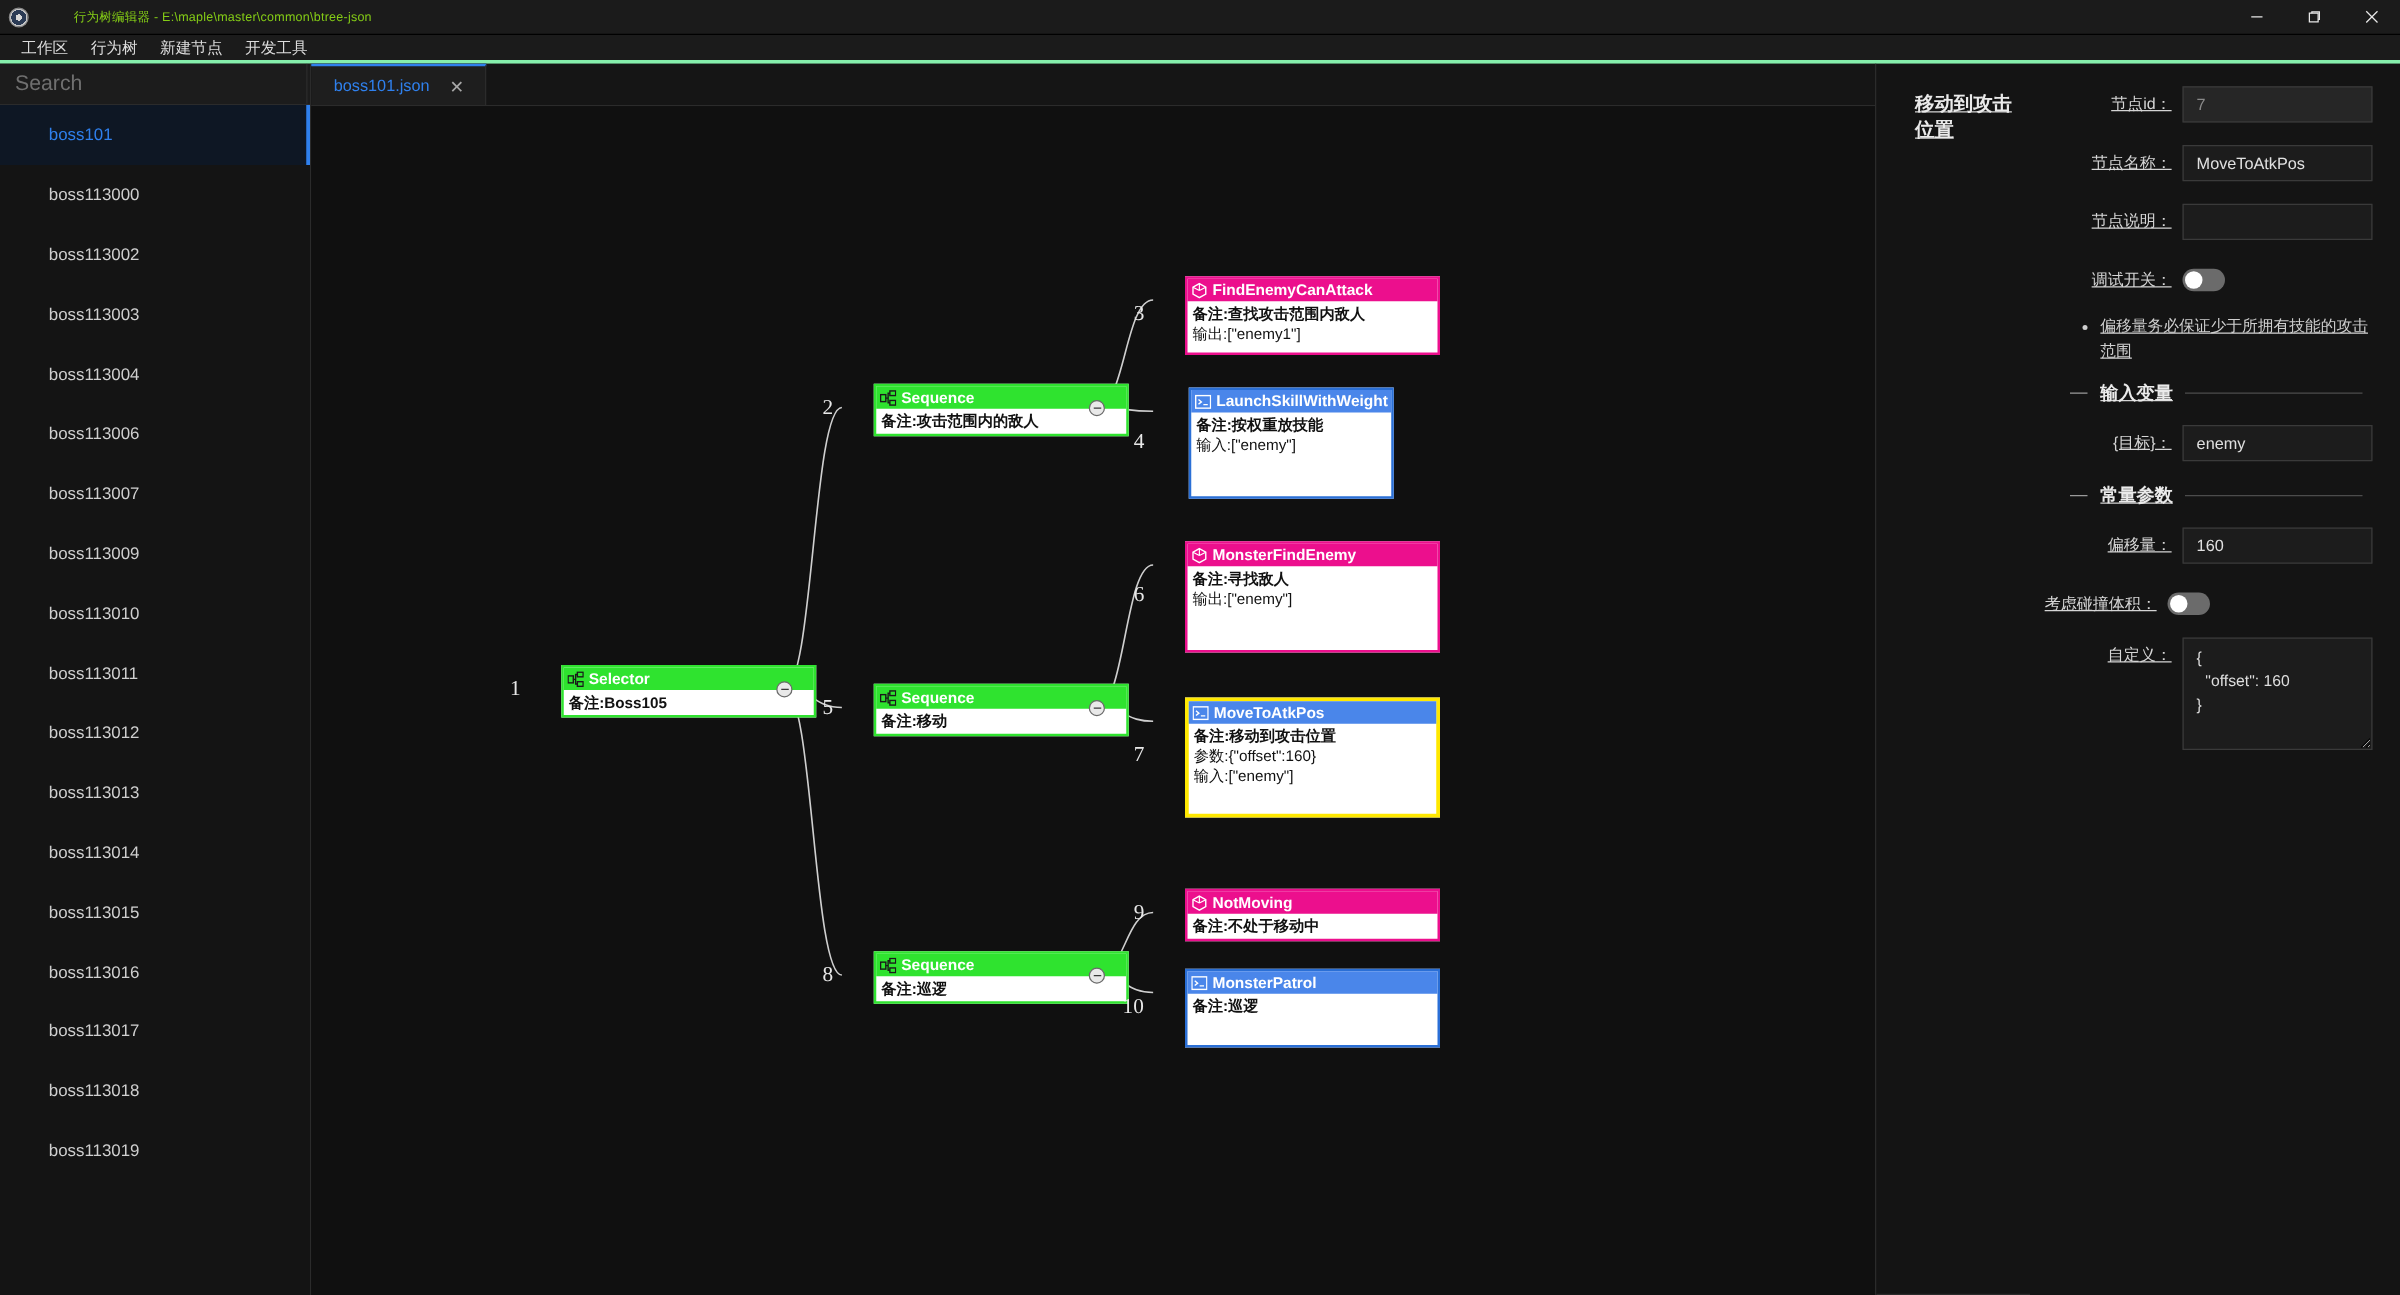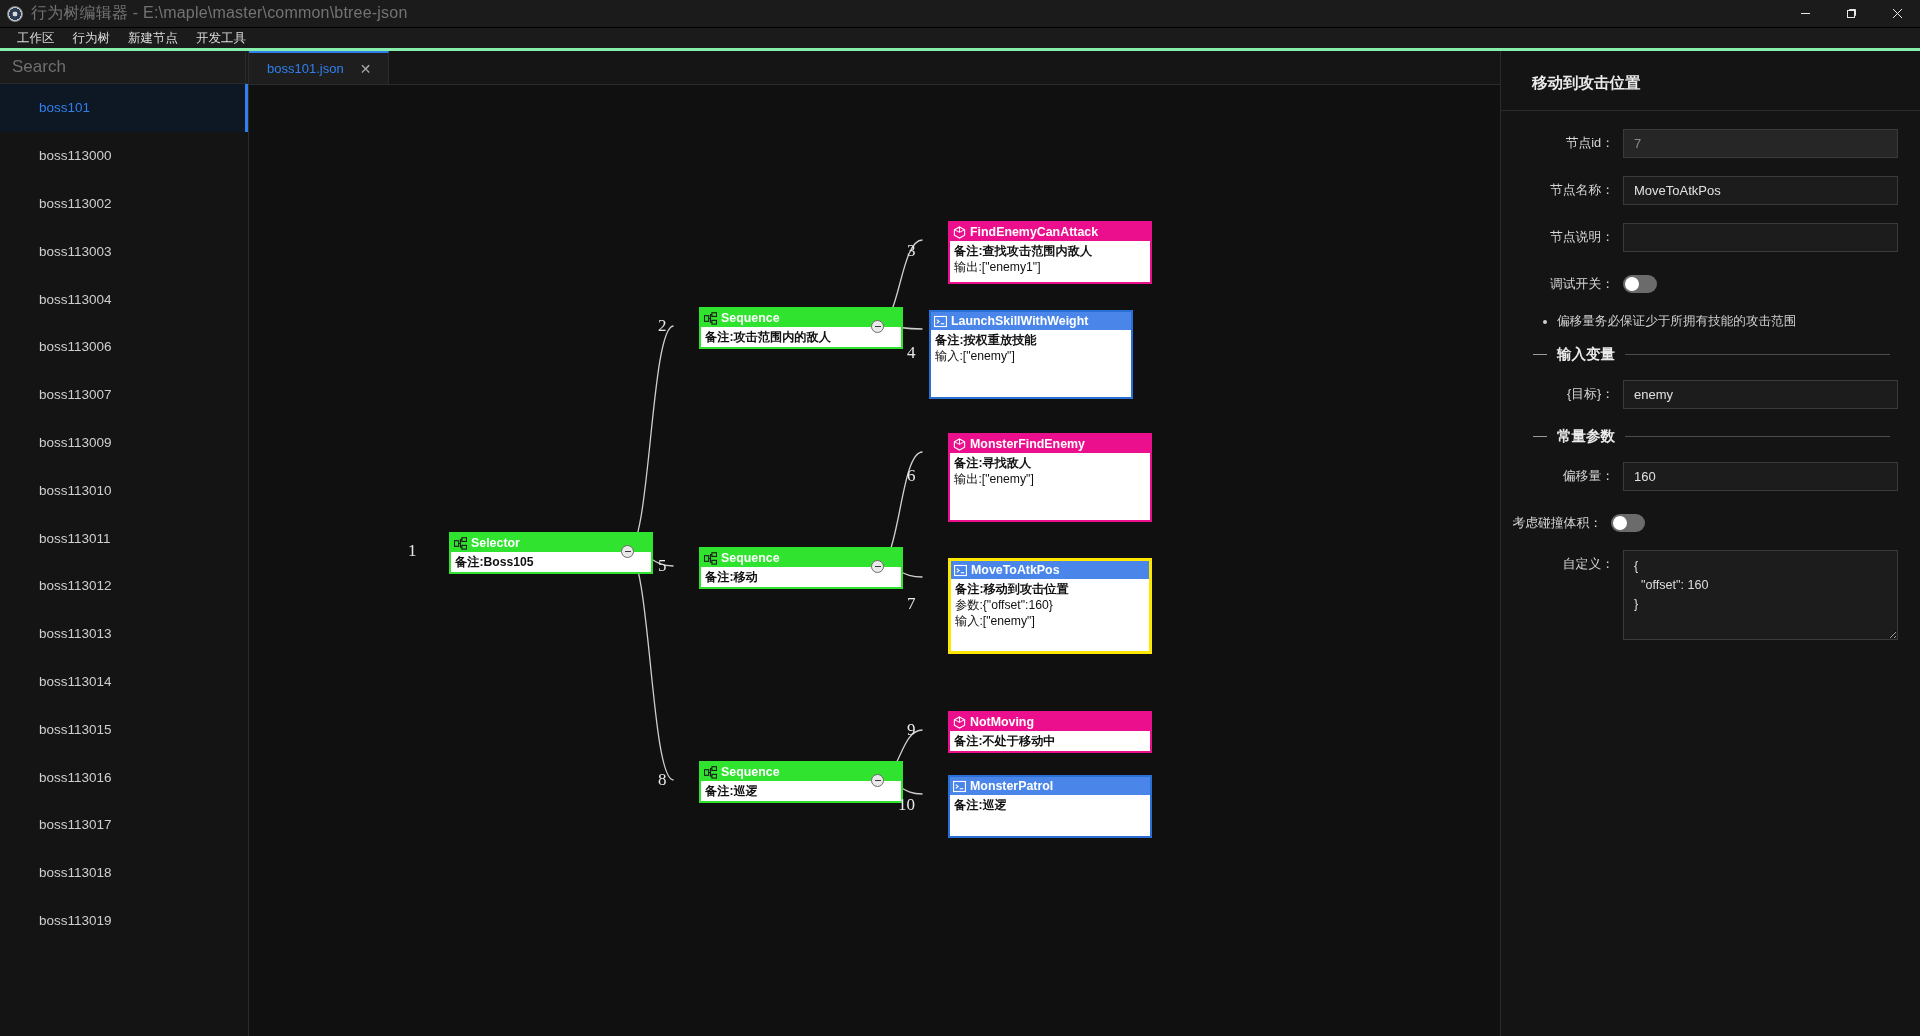--- a/index.html
+++ b/index.html
@@ -18,21 +18,21 @@
     border-bottom: 1px solid #000;
     position: relative;
   }
   #app-icon {
     width: 16px; height: 16px; margin: 0 8px 0 7px;
     border-radius: 50%;
     background: radial-gradient(circle at 50% 50%, #d8d8d8 0 25%, #2b3b55 26% 60%, #c9c9c9 61% 100%);
     border: 1px solid #888;
     flex: 0 0 auto;
   }
-  #title-text { font-size: 16px; color: #737373; letter-spacing: .2px; }
+  #title-text { font-size: 10px; color: #84cc16; letter-spacing: .2px; margin-left: 28px; }
   #win-controls { margin-left: auto; display: flex; height: 28px; }
   .winbtn {
     width: 46px; height: 28px; display: flex; align-items: center; justify-content: center;
     color: #e8e8e8;
   }
   .winbtn svg { display: block; }
 
   
   #menubar {
     height: 23px; background: #1b1b1b;
@@ -155,22 +155,23 @@
   .node.t-action .nd-head { background: #4a86ea; }
   .node.selected { border-color: #ffe800; border-width: 3px; }
 
   .nd-ico { width: 13px; height: 13px; flex: 0 0 13px; display:block; }
 
   
   #inspector {
     width: 420px; flex: 0 0 420px;
     background: #141414;
     border-left: 1px solid #2b2b2b;
-    display: flex; flex-direction: column;
+    display: flex; flex-direction: row;
     overflow: hidden;
+    text-decoration: underline;
   }
   #insp-header {
     padding: 22px 0 16px 31px;
     font-size: 15.5px; color: #eaeaea; font-weight: bold;
     border-bottom: 1px solid #2b2b2b;
   }
   #insp-body { padding: 18px 22px 0 10px; overflow: hidden; }
   .field-row {
     display: flex; align-items: flex-start;
     margin-bottom: 18px;
@@ -384,21 +385,21 @@
               </svg>
             </span>
             <span>FindEnemyCanAttack</span>
           </div>
           <div class="nd-body">
             <div class="nd-line">备注:查找攻击范围内敌人</div>
             <div class="nd-line sub">输出:["enemy1"]</div>
           </div>
         </div>
         <div class="node-num" style="left: 658px; top: 155.5px;">3</div>
-        <div class="node t-action" style="left: 654px; top: 225px; width: 204px; height: 89px;">
+        <div class="node t-action" style="left: 676px; top: 225px; width: 164px; height: 89px;">
           <div class="nd-head">
             <span>
               <svg class="nd-ico" viewBox="0 0 14 14">
                 <rect x="0.6" y="1.6" width="12.8" height="10.8" fill="none" stroke="#fff" stroke-width="1.2"></rect>
                 <path d="M3 5 L5.5 7 L3 9" stroke="#fff" stroke-width="1.2" fill="none"></path>
                 <path d="M7.2 9.4 H11" stroke="#fff" stroke-width="1.2"></path>
               </svg>
             </span>
             <span>LaunchSkillWithWeight</span>
           </div>

